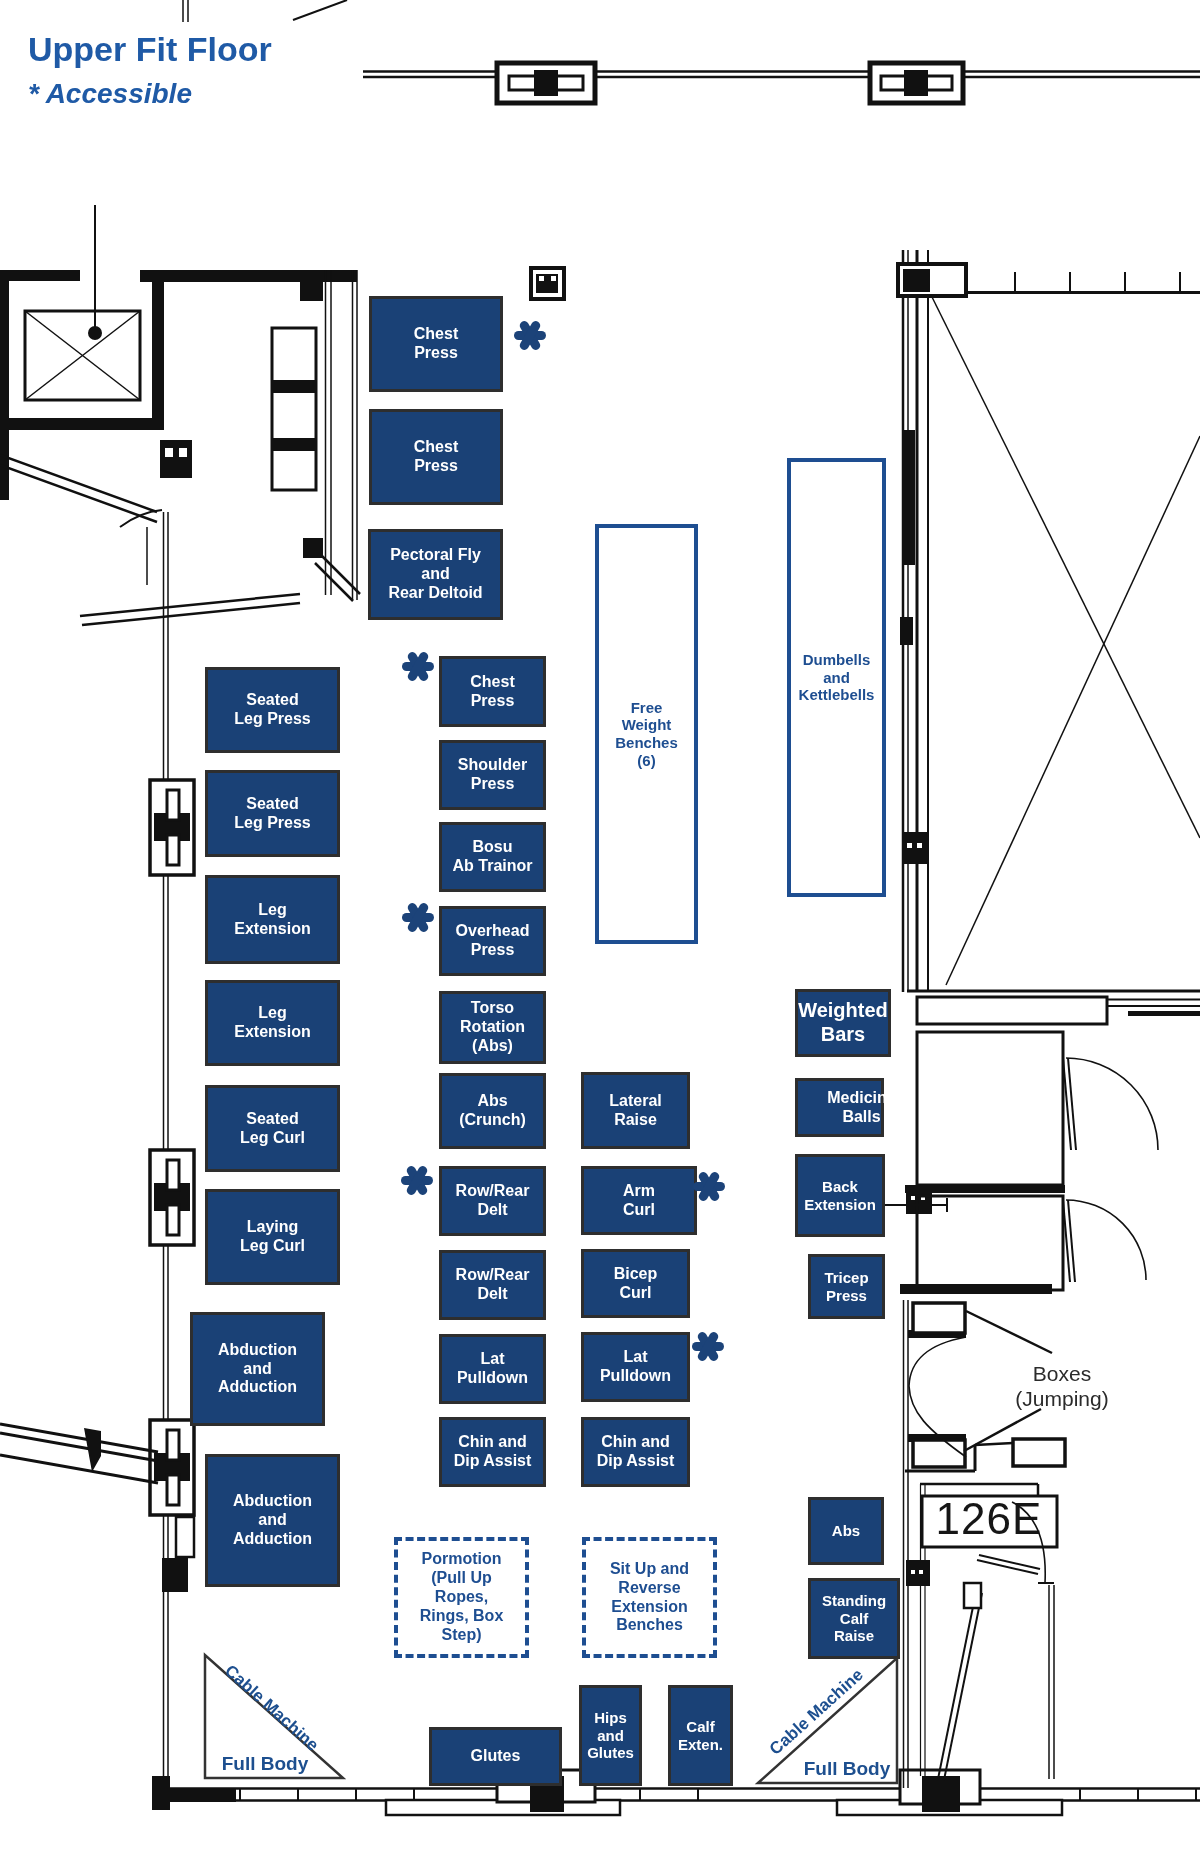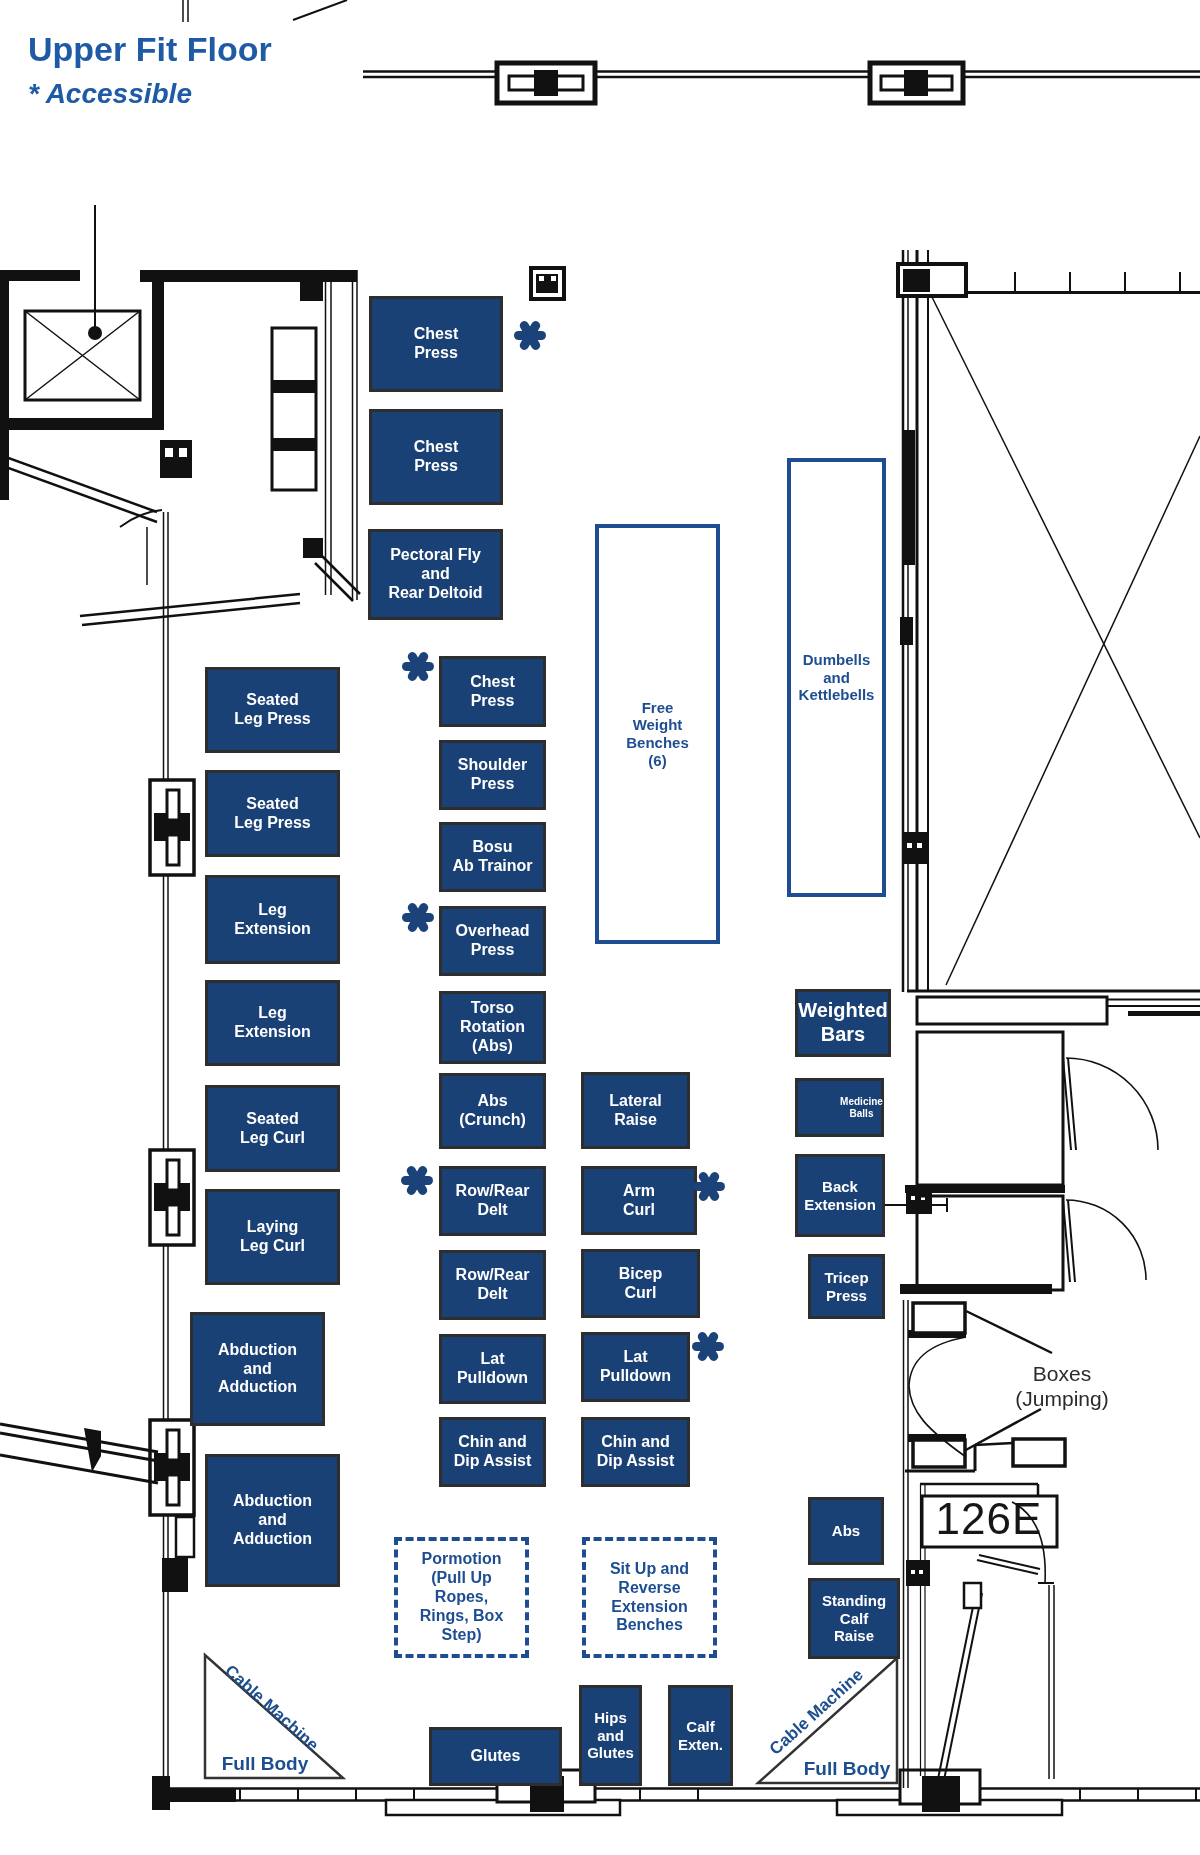--- a/index.html
+++ b/index.html
@@ -301,45 +301,45 @@
       <div class="ebox solid" style="left: 439px; top: 1226px; width: 107px; height: 70px;">Row/Rear
 Delt</div>
       <div class="ebox solid" style="left: 439px; top: 1310px; width: 107px; height: 70px;">Lat
 Pulldown</div>
       <div class="ebox solid" style="left: 439px; top: 1393px; width: 107px; height: 70px;">Chin and
 Dip Assist</div>
       <div class="ebox solid" style="left: 581px; top: 1048px; width: 109px; height: 77px;">Lateral
 Raise</div>
       <div class="ebox solid" style="left: 581px; top: 1142px; width: 116px; height: 69px;">Arm
 Curl</div>
-      <div class="ebox solid" style="left: 581px; top: 1225px; width: 119px; height: 69px;">Bicep
+      <div class="ebox solid" style="left: 581px; top: 1225px; width: 109px; height: 69px;">Bicep
 Curl</div>
       <div class="ebox solid" style="left: 581px; top: 1308px; width: 109px; height: 70px;">Lat
 Pulldown</div>
       <div class="ebox solid" style="left: 581px; top: 1393px; width: 109px; height: 70px;">Chin and
 Dip Assist</div>
       <div class="ebox solid" style="left: 795px; top: 965px; width: 96px; height: 68px; font-size: 20px;">Weighted
 Bars</div>
-      <div class="ebox solid" style="left: 795px; top: 1054px; width: 89px; height: 59px; font-size: 10px; padding-left: 44px;">Medicine
+      <div class="ebox solid" style="left: 795px; top: 1054px; width: 89px; height: 59px; font-size: 16px; padding-left: 44px;">Medicine
 Balls</div>
       <div class="ebox solid" style="left: 795px; top: 1130px; width: 90px; height: 83px; font-size: 15px;">Back
 Extension</div>
       <div class="ebox solid" style="left: 808px; top: 1230px; width: 77px; height: 65px; font-size: 15px;">Tricep
 Press</div>
       <div class="ebox solid" style="left: 808px; top: 1473px; width: 76px; height: 68px; font-size: 15px;">Abs</div>
       <div class="ebox solid" style="left: 808px; top: 1554px; width: 92px; height: 81px; font-size: 15px;">Standing
 Calf
 Raise</div>
       <div class="ebox solid" style="left: 429px; top: 1703px; width: 133px; height: 59px;">Glutes</div>
       <div class="ebox solid" style="left: 579px; top: 1661px; width: 63px; height: 101px; font-size: 15px;">Hips
 and
 Glutes</div>
       <div class="ebox solid" style="left: 668px; top: 1661px; width: 65px; height: 101px; font-size: 15px;">Calf
 Exten.</div>
-      <div class="ebox outline" style="left: 595px; top: 500px; width: 125px; height: 420px;">Free
+      <div class="ebox outline" style="left: 595px; top: 500px; width: 103px; height: 420px;">Free
 Weight
 Benches
 (6)</div>
       <div class="ebox outline" style="left: 787px; top: 434px; width: 99px; height: 439px;">Dumbells
 and
 Kettlebells</div>
       <div class="ebox dashed" style="left: 394px; top: 1513px; width: 135px; height: 121px;">Pormotion
 (Pull Up
 Ropes,
 Rings, Box

